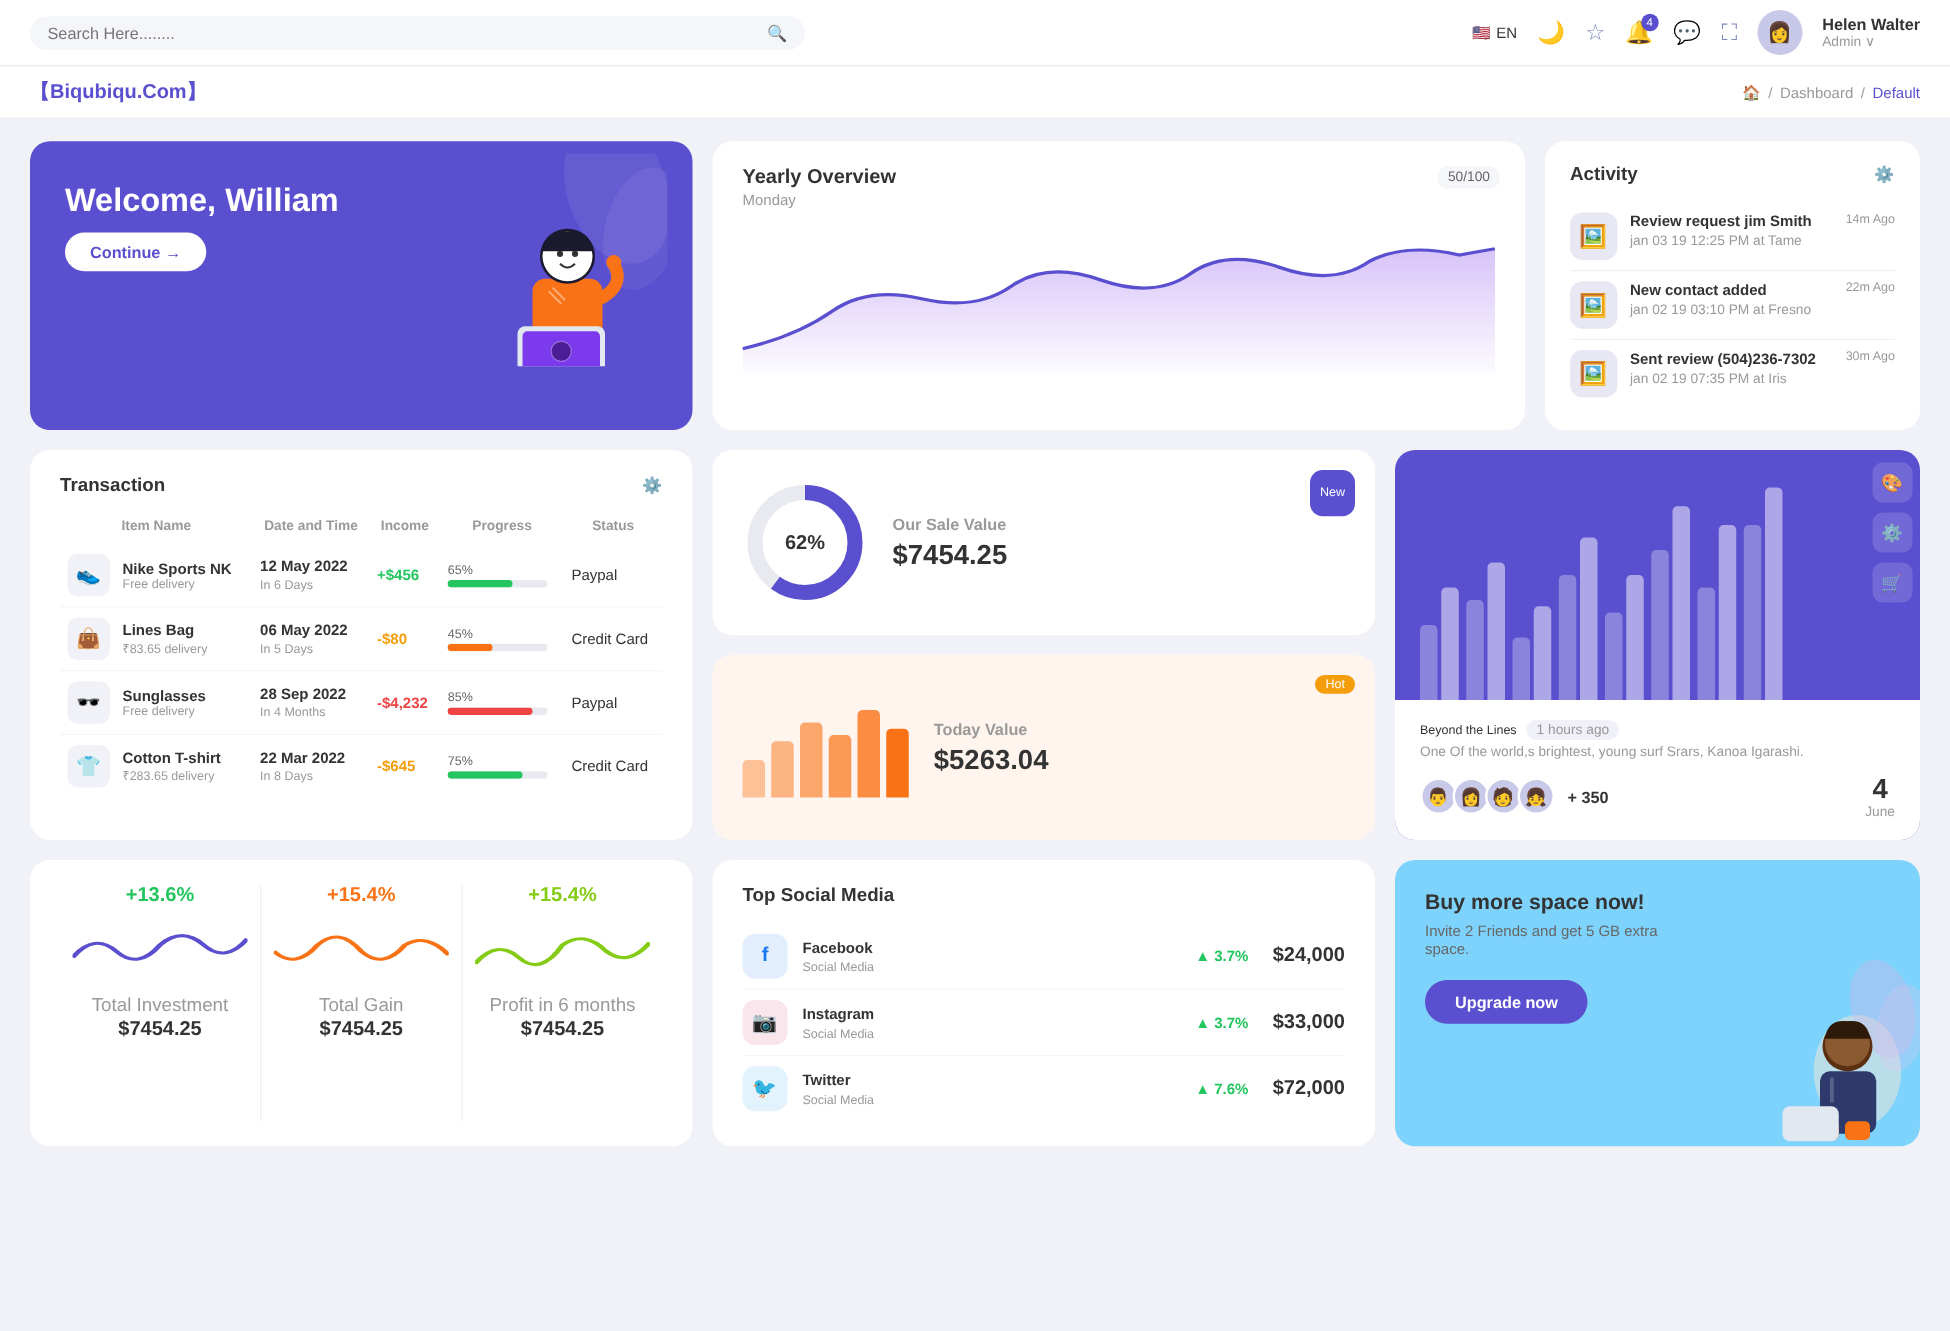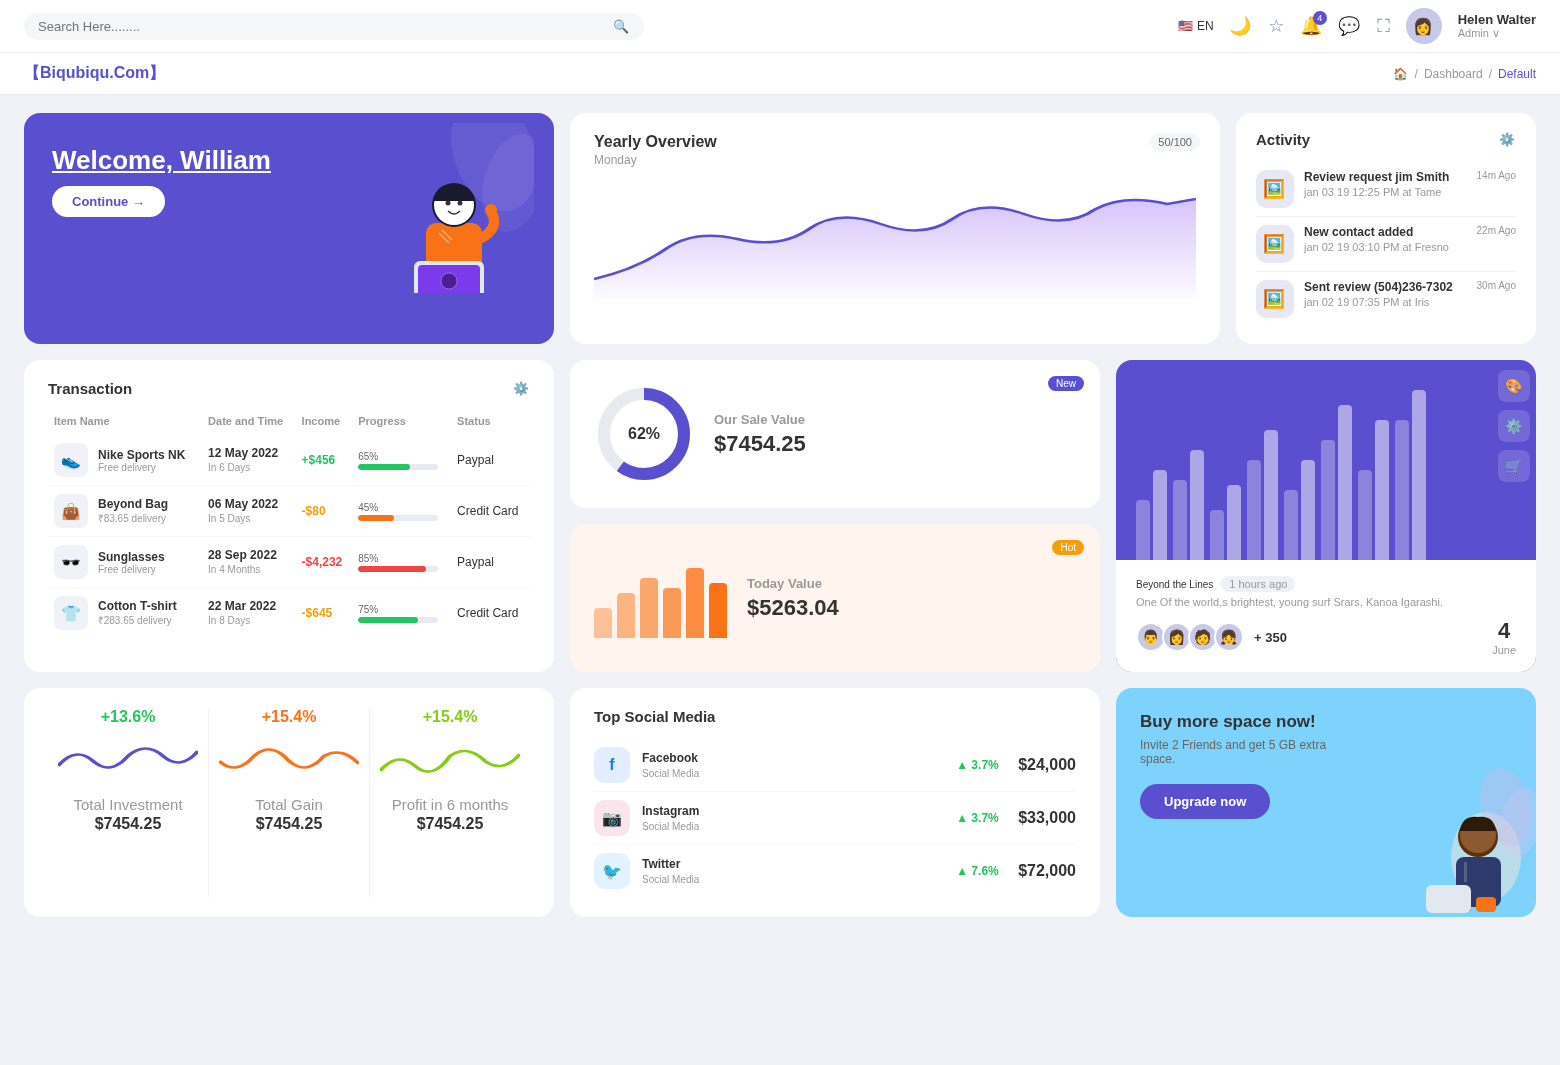--- a/index.html
+++ b/index.html
@@ -42,21 +42,21 @@
     .main { padding: 18px 24px; display: grid; gap: 16px; }
 
     
     .row1 { display: grid; grid-template-columns: 530px 1fr 300px; gap: 16px; }
 
     
     .welcome-card {
       background: #5a4fcf; border-radius: 16px; padding: 32px 28px;
       color: #fff; position: relative; overflow: hidden; min-height: 195px;
     }
-    .welcome-card h2 { font-size: 26px; font-weight: 800; margin-bottom: 10px; text-decoration: underline; }
+    .welcome-card h2 { font-size: 26px; font-weight: 800; margin-bottom: 10px; }
     .welcome-card p { font-size: 13px; opacity: 0.9; margin-bottom: 20px; line-height: 1.5; }
     .continue-btn {
       background: #fff; color: #5a4fcf; border: none; border-radius: 20px;
       padding: 8px 20px; font-size: 13px; font-weight: 600; cursor: pointer; display: inline-flex; align-items: center; gap: 6px;
     }
     .welcome-illustration {
       position: absolute; right: 20px; top: 10px; width: 160px; height: 170px;
       display: flex; align-items: center; justify-content: center;
     }
 
@@ -85,21 +85,21 @@
     .act-time { font-size: 10px; color: #999; white-space: nowrap; }
 
     
     .row2 { display: grid; grid-template-columns: 530px 1fr 420px; gap: 16px; }
 
     
     .transaction-card { background: #fff; border-radius: 16px; padding: 20px 24px; }
     .transaction-card .card-header { display: flex; justify-content: space-between; align-items: center; margin-bottom: 14px; }
     .transaction-card h3 { font-size: 15px; font-weight: 700; }
     table { width: 100%; border-collapse: collapse; }
-    th { text-align: left; font-size: 11px; color: #999; font-weight: 600; padding: 4px 6px 8px; margin-left: 15px; }
+    th { text-align: center; font-size: 11px; color: #999; font-weight: 600; padding: 4px 6px 8px; margin-left: 15px; }
     td { padding: 8px 6px; font-size: 12px; vertical-align: middle; }
     .item-cell { display: flex; align-items: center; gap: 10px; }
     .item-icon { width: 34px; height: 34px; border-radius: 8px; background: #f0f2f8; display: flex; align-items: center; justify-content: center; font-size: 16px; flex-shrink: 0; }
     .item-name { font-weight: 600; font-size: 12px; }
     .item-sub { font-size: 10px; color: #999; }
     .date-cell strong { font-size: 12px; font-weight: 600; display: block; }
     .date-cell span { font-size: 10px; color: #999; }
     .income-pos { color: #22c55e; font-weight: 700; }
     .income-neg { color: #f59e0b; font-weight: 700; }
     .income-red { color: #ef4444; font-weight: 700; }
@@ -110,21 +110,21 @@
     tr:last-child { border-bottom: none; }
 
     
     .mid-col { display: flex; flex-direction: column; gap: 16px; }
     .sale-card {
       background: #fff; border-radius: 16px; padding: 20px 24px;
       display: flex; align-items: center; gap: 20px; position: relative; flex: 1;
     }
     .badge-new {
       position: absolute; top: 16px; right: 16px;
-      background: #5a4fcf; color: #fff; font-size: 10px; padding: 2px 8px; border-radius: 10px;
+      background: #5a4fcf; color: #fff; font-size: 10px; padding: 13px 8px; border-radius: 10px;
     }
     .badge-hot {
       position: absolute; top: 16px; right: 16px;
       background: #f59e0b; color: #fff; font-size: 10px; padding: 2px 8px; border-radius: 10px;
     }
     .donut { width: 100px; height: 100px; flex-shrink: 0; }
     .sale-info h4 { font-size: 13px; color: #999; margin-bottom: 4px; }
     .sale-info .amount { font-size: 22px; font-weight: 800; }
     .today-card {
       background: #fff5ee; border-radius: 16px; padding: 20px 24px;
@@ -361,21 +361,21 @@
         <div class="progress-fill" style="width:65%;background:#22c55e"></div>
       </div>
     </td>
     <td>Paypal</td>
   </tr>
             <tr>
     <td>
       <div class="item-cell">
         <div class="item-icon">👜</div>
         <div>
-          <div class="item-name">Beyond Bag</div>
+          <div class="item-name">Lines Bag</div>
           <div class="item-sub">₹83.65 delivery</div>
         </div>
       </div>
     </td>
     <td class="date-cell">
       <strong>06 May 2022</strong>
       <span>In 5 Days</span>
     </td>
     <td class="income-neg">-$80</td>
     <td>

